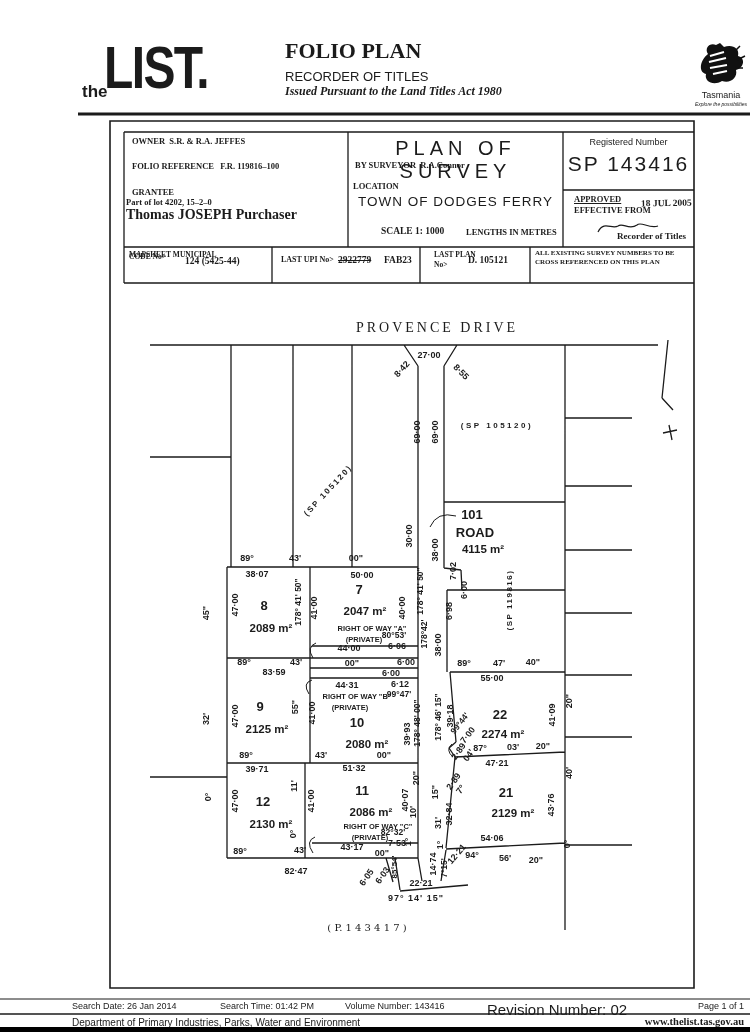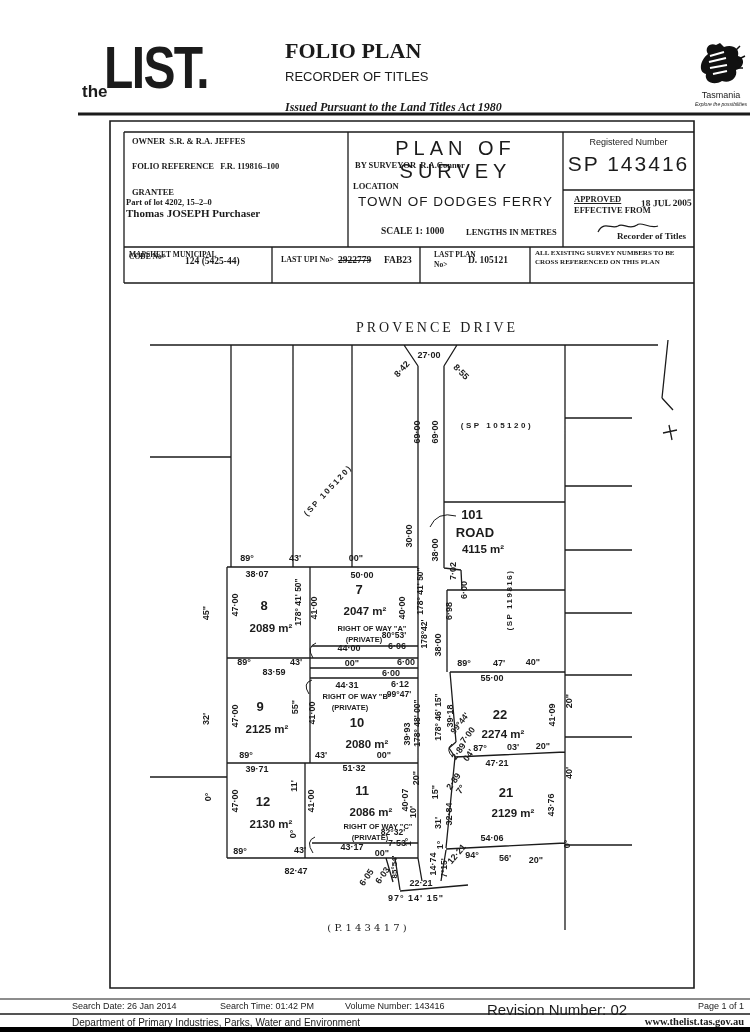--- a/index.html
+++ b/index.html
@@ -19,21 +19,21 @@
 </style>
 </head>
 <body>
 
 <div class="abs" style="left:82px;top:30px;width:160px;height:85px;">
   <span id="logo-the" class="abs" style="left:0;top:52px;">the</span>
   <span id="logo-list" class="abs" style="left:22px;top:8px;">LIST.</span>
 </div>
 <div class="abs b" style="left:285px;top:38px;font-size:22px;">FOLIO PLAN</div>
 <div class="abs" style="left:285px;top:69px;font-size:13px;">RECORDER OF TITLES</div>
-<div class="abs b i" style="left:285px;top:100px;font-size:12px;">Issued Pursuant to the Land Titles Act 1980</div>
+<div class="abs b i" style="left:285px;top:84px;font-size:12px;">Issued Pursuant to the Land Titles Act 1980</div>
 
 <div class="abs" style="left:694px;top:40px;width:54px;height:68px;">
   <svg width="54" height="52" viewBox="0 0 54 52">
     <path d="M14 14 C10 8 16 2 22 5 L26 3 L30 7 C38 4 46 8 44 16 C52 18 50 28 42 30 C44 38 36 44 28 41 C20 46 10 42 12 34 C4 32 6 20 14 14 Z" fill="#111"></path>
     <path d="M40 12 L46 6 M43 20 L51 16 M41 28 L49 28" stroke="#111" stroke-width="1.5" fill="none"></path>
     <path d="M16 16 L30 12 M15 22 L32 18 M16 28 L33 25 M19 34 L33 31" stroke="#fff" stroke-width="2" fill="none"></path>
   </svg>
   <div class="abs c" style="left:0;top:50px;width:54px;font-size:9px;">Tasmania</div>
   <div class="abs c i" style="left:-6px;top:61px;width:66px;font-size:5px;">Explore the possibilities</div>
 </div>
@@ -41,21 +41,21 @@
 <div class="abs b" style="left:132px;top:136px;font-size:8.5px;">
   <span>OWNER</span>&nbsp;
   <span>S.R. &amp; R.A. JEFFES</span>
 </div>
 <div class="abs b" style="left:132px;top:161px;font-size:8.5px;">
   <span>FOLIO REFERENCE</span>&nbsp;&nbsp;
   <span>F.R. 119816–100</span>
 </div>
 <div class="abs b" style="left:132px;top:187px;font-size:8.5px;">GRANTEE</div>
 <div class="abs b" style="left:126px;top:197px;font-size:8.5px;">Part of lot 4202, 15–2–0</div>
-<div class="abs b" style="left:126px;top:207px;font-size:11px;">Thomas JOSEPH Purchaser</div>
+<div class="abs b" style="left:126px;top:207px;font-size:14px;">Thomas JOSEPH Purchaser</div>
 
 <div class="abs c" style="left:350px;top:137px;width:211px;font-size:20px;letter-spacing:5px;">PLAN OF SURVEY</div>
 <div class="abs b" style="left:355px;top:160px;font-size:8.5px;">
   <span>BY SURVEYOR</span>&nbsp;
   <span>R.A.Connor</span>
 </div>
 <div class="abs b" style="left:353px;top:181px;font-size:8.5px;">LOCATION</div>
 <div class="abs c" style="left:350px;top:194px;width:211px;font-size:13.5px;letter-spacing:1px;">TOWN OF DODGES FERRY</div>
 <div class="abs b" style="left:381px;top:226px;font-size:9.5px;">SCALE 1: 1000</div>
 <div class="abs b" style="left:466px;top:227px;font-size:8.5px;">LENGTHS IN METRES</div>

